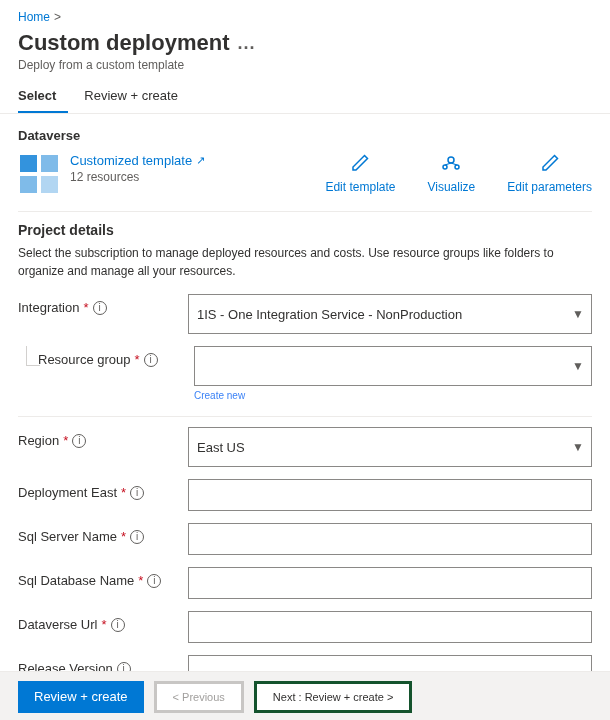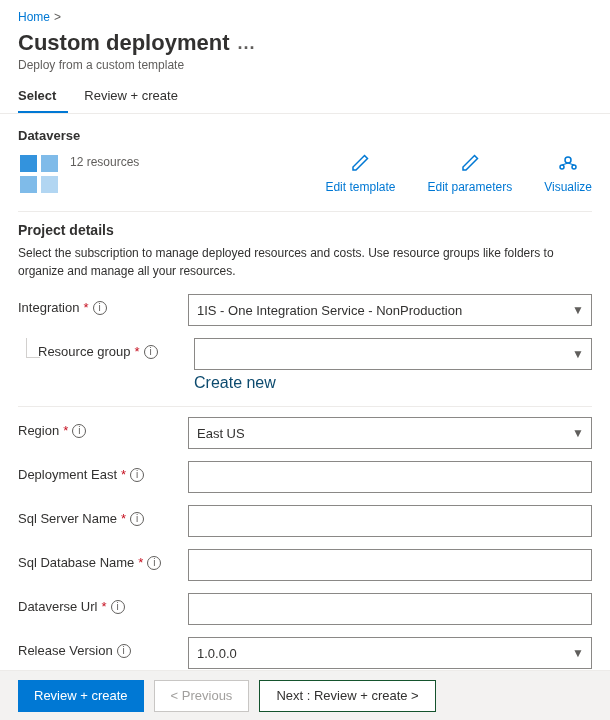--- a/index.html
+++ b/index.html
@@ -157,21 +157,21 @@
     }
     .form-control {
       flex: 1;
     }
     .select-wrapper {
       position: relative;
       width: 100%;
     }
     .select-field {
       width: 100%;
-      height: 32px;
+      height: 40px;
       border: 1px solid #8a8886;
       padding: 0 30px 0 8px;
       font-size: 13px;
       color: #323130;
       background: #fff;
       appearance: none;
       cursor: pointer;
     }
     .select-arrow {
       position: absolute;
@@ -185,22 +185,22 @@
     .text-input {
       width: 100%;
       height: 32px;
       border: 1px solid #8a8886;
       padding: 0 8px;
       font-size: 13px;
       color: #323130;
       background: #fff;
     }
     .create-new-link {
-      color: #0c4a6e;
-      font-size: 16px;
+      color: #3b82f6;
+      font-size: 10px;
       cursor: pointer;
       text-decoration: none;
       display: inline-block;
       margin-top: 4px;
     }
     .instance-section {
       margin-top: 4px;
     }
     .footer-bar {
       position: absolute;
@@ -220,23 +220,23 @@
       color: #fff;
       border: none;
       padding: 6px 16px;
       font-size: 13px;
       cursor: pointer;
       height: 32px;
     }
     .btn-secondary {
       background: #fff;
       color: #323130;
-      border: 1px solid #14532d;
+      border: 3px solid #14532d;
       padding: 6px 16px;
-      font-size: 13px;
+      font-size: 11px;
       cursor: pointer;
       height: 32px;
     }
     .btn-secondary:disabled {
       color: #a19f9d;
       border-color: #c8c6c4;
       cursor: default;
     }
     .divider-line {
       height: 1px;
@@ -272,51 +272,55 @@
 
     <div class="template-icon">
       <svg width="42" height="42" viewBox="0 0 42 42" fill="none">
         <rect x="2" y="2" width="17" height="17" fill="#0078d4" opacity="0.8"></rect>
         <rect x="23" y="2" width="17" height="17" fill="#0078d4" opacity="0.5"></rect>
         <rect x="2" y="23" width="17" height="17" fill="#0078d4" opacity="0.5"></rect>
         <rect x="23" y="23" width="17" height="17" fill="#0078d4" opacity="0.3"></rect>
       </svg>
     </div>
     <div class="template-info">
+      <a href="#" class="template-link">
+        <span>Customized template</span>
+        <span style="font-size:11px;">↗</span>
+      </a>
       <div class="template-resources">12 resources</div>
     </div>
     <div class="template-actions">
       <div class="template-action">
         <span>
           <svg width="20" height="20" viewBox="0 0 20 20" fill="none">
             <path d="M14.5 2.5l3 3L6 17H3v-3L14.5 2.5z" stroke="#0078d4" stroke-width="1.5" fill="none"></path>
           </svg>
         </span>
         <span style="color:#0078d4;font-size:12px;">Edit template</span>
-      </div>
-      <div class="template-action">
-        <span>
-          <svg width="20" height="20" viewBox="0 0 20 20" fill="none">
-            <path d="M14.5 2.5l3 3L6 17H3v-3L14.5 2.5z" stroke="#0078d4" stroke-width="1.5" fill="none"></path>
-          </svg>
-        </span>
-        <span style="color:#0078d4;font-size:12px;">Edit parameters</span>
       </div>
       <div class="template-action">
         <span>
           <svg width="20" height="20" viewBox="0 0 20 20" fill="none">
             <circle cx="10" cy="7" r="3" stroke="#0078d4" stroke-width="1.5" fill="none"></circle>
             <circle cx="4" cy="14" r="2" stroke="#0078d4" stroke-width="1.5" fill="none"></circle>
             <circle cx="16" cy="14" r="2" stroke="#0078d4" stroke-width="1.5" fill="none"></circle>
             <line x1="10" y1="10" x2="4" y2="12" stroke="#0078d4" stroke-width="1.2"></line>
             <line x1="10" y1="10" x2="16" y2="12" stroke="#0078d4" stroke-width="1.2"></line>
           </svg>
         </span>
         <span style="color:#0078d4;font-size:12px;">Visualize</span>
       </div>
+      <div class="template-action">
+        <span>
+          <svg width="20" height="20" viewBox="0 0 20 20" fill="none">
+            <path d="M14.5 2.5l3 3L6 17H3v-3L14.5 2.5z" stroke="#0078d4" stroke-width="1.5" fill="none"></path>
+          </svg>
+        </span>
+        <span style="color:#0078d4;font-size:12px;">Edit parameters</span>
+      </div>
     </div>
   </div>
 
   <div class="divider-line"></div>
 
   <div class="project-details-title">Project details</div>
   <div class="project-desc">Select the subscription to manage deployed resources and costs. Use resource groups like folders to organize and manage all your resources.</div>
 
   <div class="form-row">
     <div class="form-label">

